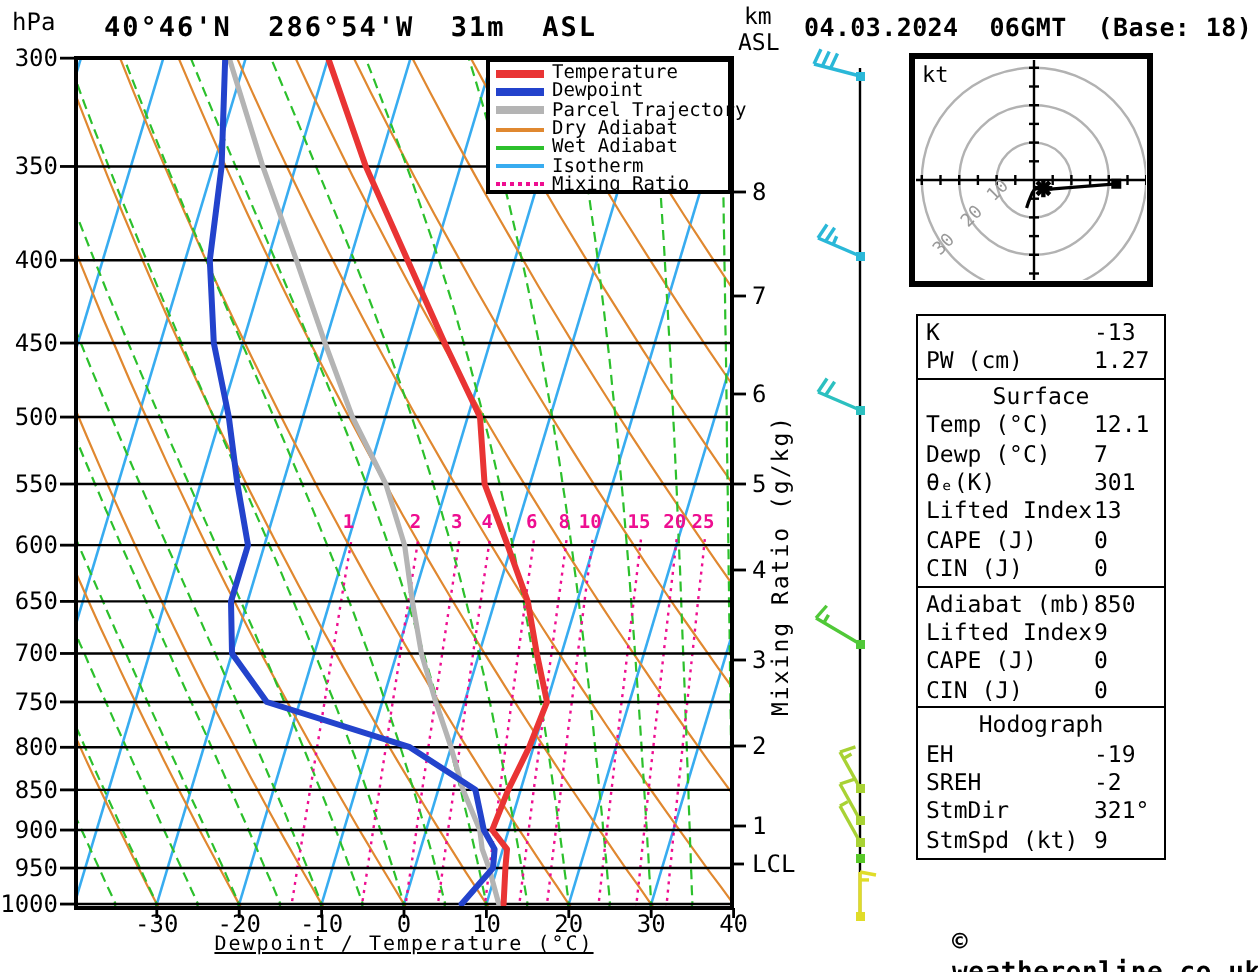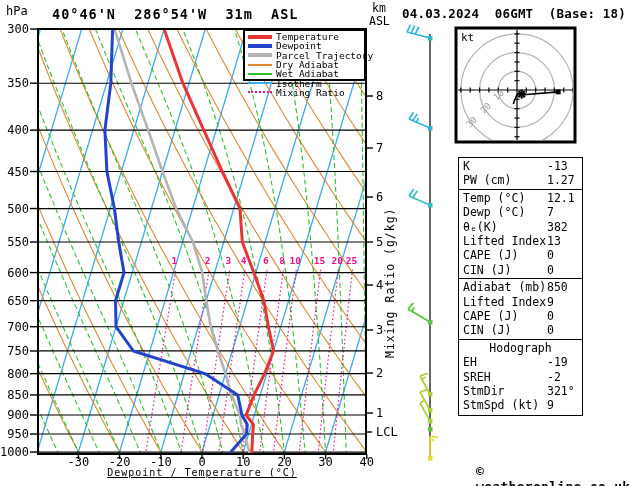--- a/index.html
+++ b/index.html
@@ -7,21 +7,21 @@
           font-family:"DejaVu Sans Mono","DejaVu Sans",monospace;color:#000;}
   #canvas *{box-sizing:border-box;}
   .abs{position:absolute;}
   #hpa-label{left:6px;top:4px;font-size:12px;}
   #station-title{left:52px;top:6px;font-size:13.5px;font-weight:bold;letter-spacing:1px;white-space:pre;}
   #datetime-title{left:402px;top:6px;font-size:12.5px;font-weight:bold;letter-spacing:0.2px;white-space:pre;}
   #xaxis-label{left:38px;top:467px;width:328px;text-align:center;font-size:10px;letter-spacing:1px;white-space:pre;text-decoration:underline;}
   #mixratio-label{left:383px;top:178px;height:180px;writing-mode:vertical-rl;transform:rotate(180deg);
                   font-size:11.5px;letter-spacing:1px;white-space:pre;}
   #copyright{left:444px;top:464px;font-size:13px;font-weight:bold;letter-spacing:0.3px;margin-left:32px;}
-  #legend{left:243px;top:29px;width:123px;height:52px;border:2px solid #000;background:#fff;padding:1px 0 0 3px;}
+  #legend{left:243px;top:29px;width:123px;height:68px;border:2px solid #000;background:#fff;padding:1px 0 0 3px;}
   .lg-row{display:flex;align-items:center;height:9.3px;}
   .lg-swatch{width:24px;margin-right:4px;flex:none;}
   .lg-label{font-size:9.5px;line-height:9px;white-space:pre;}
   #indices{left:458px;top:157px;width:125px;}
   .idx-box{border:1.5px solid #000;background:#fff;width:125px;padding:1px 0 2px 4px;margin-top:-1.5px;}
   .idx-box:first-child{margin-top:0;}
   .idx-title{text-align:center;font-size:11.5px;line-height:14.3px;padding-right:4px;}
   .idx-row{position:relative;font-size:11.5px;line-height:14.3px;white-space:pre;}
   .idx-val{position:absolute;left:84px;top:0;}
   svg{position:absolute;left:0;top:0;}
@@ -365,23 +365,24 @@
         <div class="lg-swatch" style="border-top: 2px dotted rgb(238, 14, 144);"></div>
         <div class="lg-label">Mixing Ratio</div>
       </div>
     </div>
   <div class="abs" id="indices">
       <div class="idx-box">
         <div class="idx-row"><span>K</span><span class="idx-val">-13</span></div>
         <div class="idx-row"><span>PW (cm)</span><span class="idx-val">1.27</span></div>
       </div>
       <div class="idx-box">
+        <div class="idx-title">Surface</div>
         <div class="idx-row"><span>Temp (°C)</span><span class="idx-val">12.1</span></div>
         <div class="idx-row"><span>Dewp (°C)</span><span class="idx-val">7</span></div>
-        <div class="idx-row"><span>θₑ(K)</span><span class="idx-val">382</span></div>
+        <div class="idx-row"><span>θₑ(K)</span><span class="idx-val">301</span></div>
         <div class="idx-row"><span>Lifted Index</span><span class="idx-val">13</span></div>
         <div class="idx-row"><span>CAPE (J)</span><span class="idx-val">0</span></div>
         <div class="idx-row"><span>CIN (J)</span><span class="idx-val">0</span></div>
       </div>
       <div class="idx-box">
         <div class="idx-row"><span>Adiabat (mb)</span><span class="idx-val">850</span></div>
         <div class="idx-row"><span>Lifted Index</span><span class="idx-val">9</span></div>
         <div class="idx-row"><span>CAPE (J)</span><span class="idx-val">0</span></div>
         <div class="idx-row"><span>CIN (J)</span><span class="idx-val">0</span></div>
       </div>

